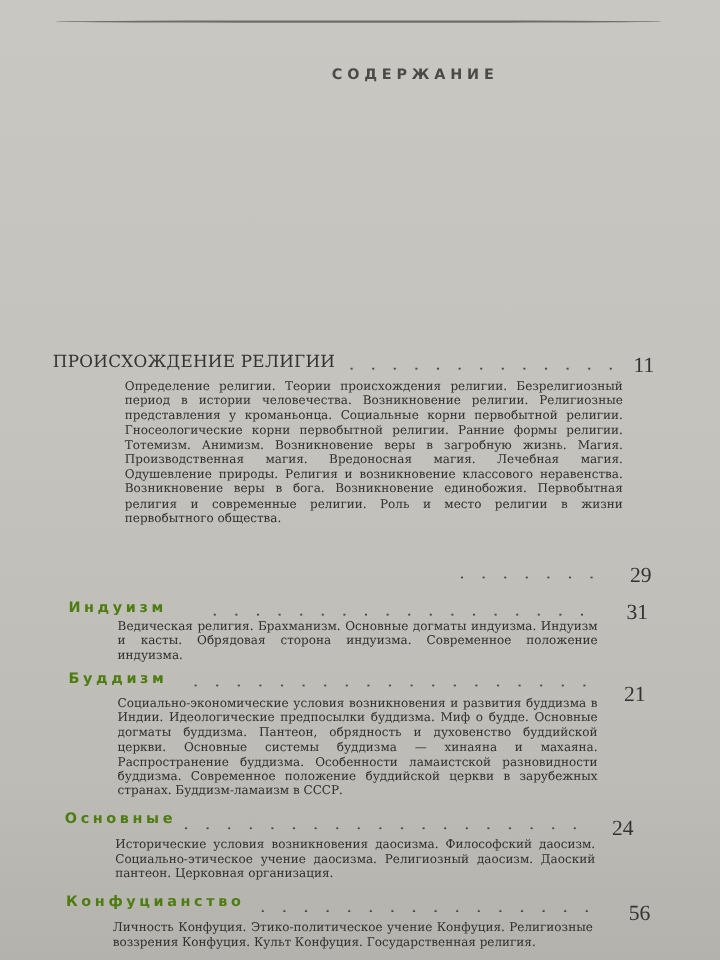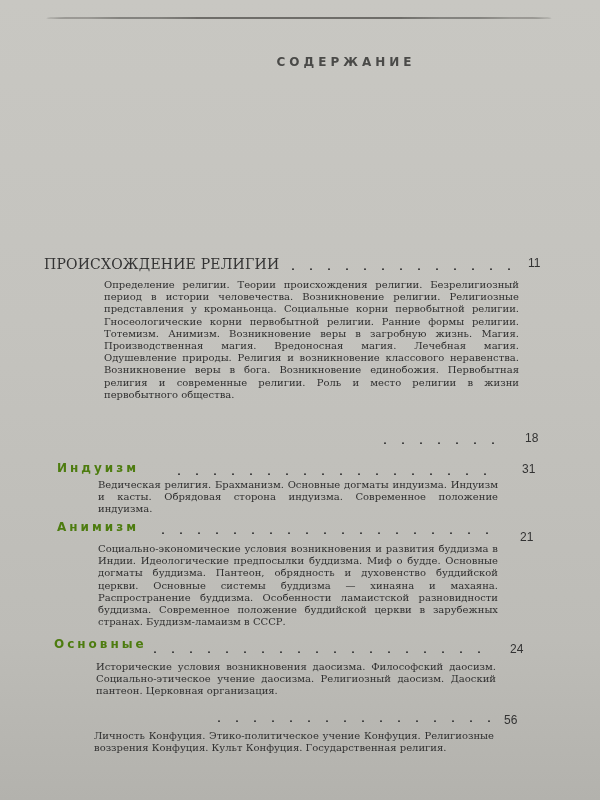--- a/index.html
+++ b/index.html
@@ -12,29 +12,29 @@
   }
   .top-rule {
     position:absolute; left:46px; top:17px; width:506px; height:2px;
     background:#6e6d69; border-radius:50%;
   }
   .title {
     position:absolute; left:0; width:600px; top:55px; text-align:center;
     font-family:"DejaVu Sans", sans-serif; font-weight:bold; font-size:12px;
     letter-spacing:4px; color:#4a4a48;padding-left:46px;
   }
-  .entry { position:absolute; left:0; width:536px; }
+  .entry { position:absolute; left:0; width:536px;margin-top:38px; }
   .row { position:relative; height:20px; }
   .lbl { position:absolute; white-space:nowrap; background:transparent; }
   .dots {
     position:absolute; height:2px; top:12px;
     background-image: radial-gradient(circle, #444 1px, transparent 1.3px);
     background-size:18px 3px; background-repeat:repeat-x;
   }
-  .pg { position:absolute; font-family:Liberation Sans, sans-serif; font-size:12px; color:#333;text-align:right; }
+  .pg { position:absolute; font-family:Liberation Serif, serif; font-size:18px; color:#333;text-align:right; }
   .part-lbl { font-size:14px; letter-spacing:0.2px; color:#333; }
   .ch-lbl { font-family:"DejaVu Sans", sans-serif; font-size:12px; letter-spacing:3px; font-weight:bold; color:#4d7c0f;}
   .desc {
     position:absolute; font-family:"DejaVu Serif", serif; font-size:10px;
     line-height:12.2px; text-align:justify; color:#2f2f2f;
   }
 </style>
 </head>
 <body>
 
@@ -47,50 +47,51 @@
     <span class="lbl part-lbl" style="left:44px;top:0;">ПРОИСХОЖДЕНИЕ РЕЛИГИИ</span>
     <span class="dots" style="left:284px;width:240px;"></span>
     <span class="pg" style="left:528px;top:0;">11</span>
   </div>
   <div class="desc" style="left:104px;top:23px;width:415px;">Определение религии. Теории происхождения религии. Безрелигиозный период в истории человечества. Возникновение религии. Религиозные представления у кроманьонца. Социальные корни первобытной религии. Гносеологические корни первобытной религии. Ранние формы религии. Тотемизм. Анимизм. Возникновение веры в загробную жизнь. Магия. Производственная магия. Вредоносная магия. Лечебная магия. Одушевление природы. Религия и возникновение классового неравенства. Возникновение веры в бога. Возникновение единобожия. Первобытная религия и современные религии. Роль и место религии в жизни первобытного общества.</div>
 </div>
 
 <div class="entry" style="top:430px;">
   <div class="row">
     <span class="dots" style="left:376px;width:122px;"></span>
-    <span class="pg" style="left:525px;top:1px;">18</span>
+    <span class="pg" style="left:525px;top:1px;">29</span>
   </div>
 </div>
 
 <div class="entry" style="top:461px;">
   <div class="row">
     <span class="lbl ch-lbl" style="left:57px;top:0;">Индуизм</span>
     <span class="dots" style="left:170px;width:330px;"></span>
     <span class="pg" style="left:522px;top:1px;">31</span>
   </div>
   <div class="desc" style="left:98px;top:18px;width:400px;">Ведическая религия. Брахманизм. Основные догматы индуизма. Индуизм и касты. Обрядовая сторона индуизма. Современное положение индуизма.</div>
 </div>
 
 <div class="entry" style="top:520px;">
   <div class="row">
-    <span class="lbl ch-lbl" style="left:57px;top:0;">Анимизм</span>
+    <span class="lbl ch-lbl" style="left:57px;top:0;">Буддизм</span>
     <span class="dots" style="left:154px;width:342px;"></span>
     <span class="pg" style="left:520px;top:10px;">21</span>
   </div>
   <div class="desc" style="left:98px;top:23px;width:400px;">Социально-экономические условия возникновения и развития буддизма в Индии. Идеологические предпосылки буддизма. Миф о будде. Основные догматы буддизма. Пантеон, обрядность и духовенство буддийской церкви. Основные системы буддизма — хинаяна и махаяна. Распространение буддизма. Особенности ламаистской разновидности буддизма. Современное положение буддийской церкви в зарубежных странах. Буддизм-ламаизм в СССР.</div>
 </div>
 
 <div class="entry" style="top:637px;">
   <div class="row">
     <span class="lbl ch-lbl" style="left:54px;top:0;">Основные</span>
     <span class="dots" style="left:146px;width:346px;top:14px;"></span>
     <span class="pg" style="left:510px;top:5px;">24</span>
   </div>
   <div class="desc" style="left:96px;top:24px;width:400px;">Исторические условия возникновения даосизма. Философский даосизм. Социально-этическое учение даосизма. Религиозный даосизм. Даоский пантеон. Церковная организация.</div>
 </div>
 
 <div class="entry" style="top:706px;">
   <div class="row">
+    <span class="lbl ch-lbl" style="left:55px;top:0;">Конфуцианство</span>
     <span class="dots" style="left:210px;width:280px;top:14px;"></span>
-    <span class="pg" style="left:504px;top:7px;">56</span>
+    <span class="pg" style="left:524px;top:7px;">56</span>
   </div>
   <div class="desc" style="left:94px;top:24px;width:400px;">Личность Конфуция. Этико-политическое учение Конфуция. Религиозные воззрения Конфуция. Культ Конфуция. Государственная религия.</div>
 </div>
 
 </body></html>

